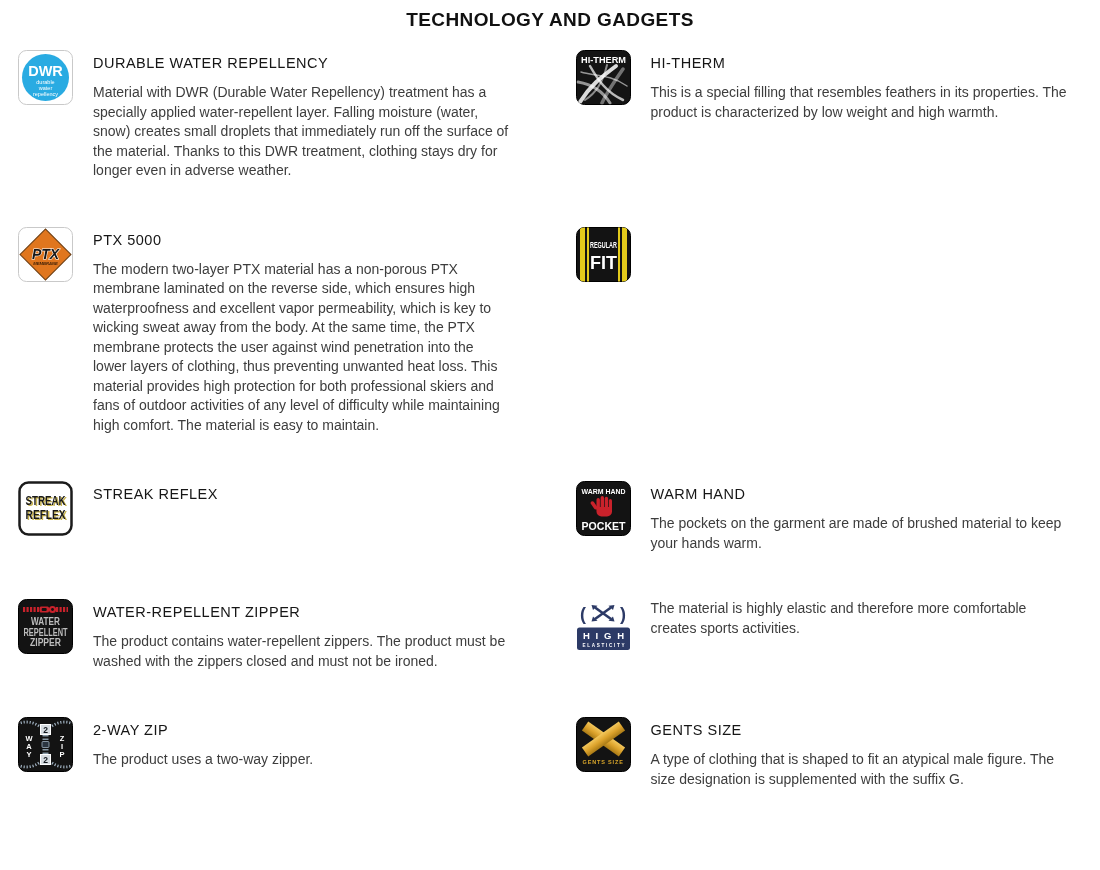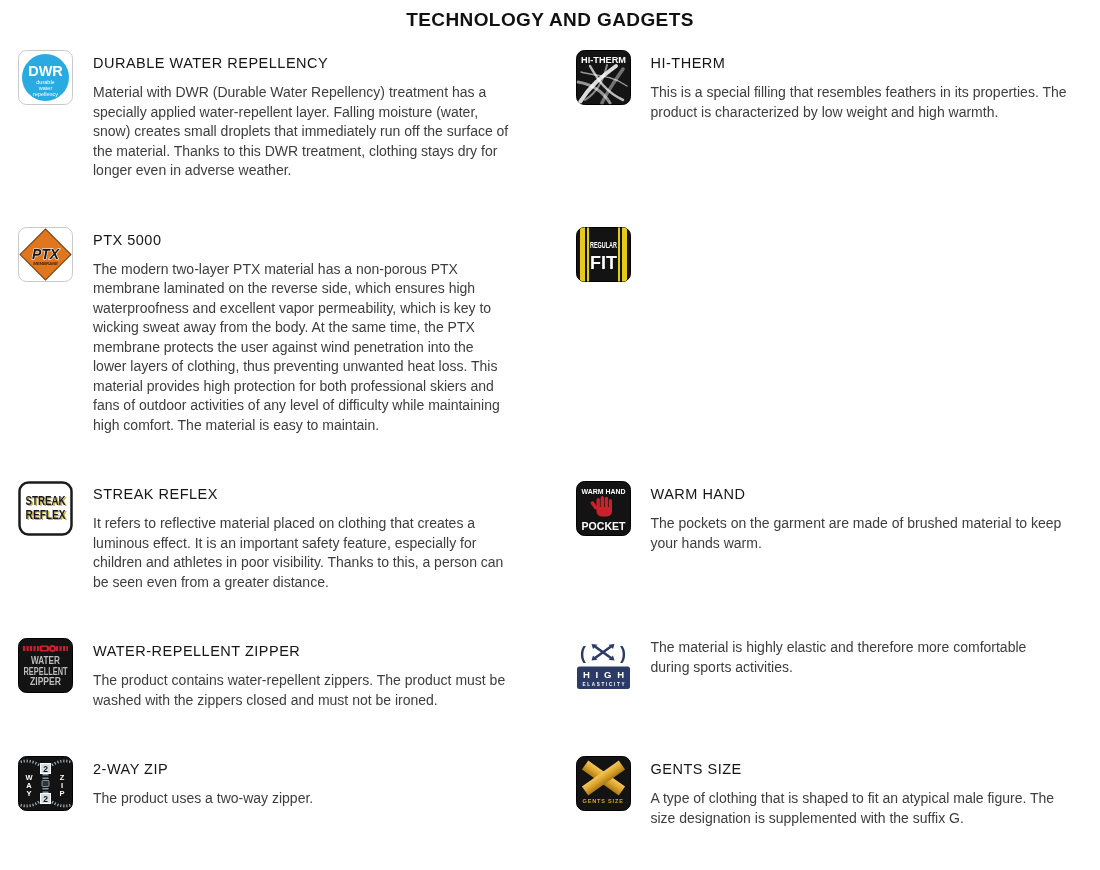--- a/index.html
+++ b/index.html
@@ -144,21 +144,20 @@
         <g font-size="13.5" font-weight="bold" text-anchor="middle">
           <text x="29" y="25.2" fill="#c8b44e" textLength="40" lengthAdjust="spacingAndGlyphs">STREAK</text>
           <text x="27.6" y="24" fill="#191919" textLength="40" lengthAdjust="spacingAndGlyphs">STREAK</text>
           <text x="29" y="39.2" fill="#c8b44e" textLength="40" lengthAdjust="spacingAndGlyphs">REFLEX</text>
           <text x="27.6" y="38" fill="#191919" textLength="40" lengthAdjust="spacingAndGlyphs">REFLEX</text>
         </g>
       </svg>
     </div>
     <div class="content">
       <h3>STREAK REFLEX</h3>
-      <p>It refers to reflective material placed on clothing that creates a luminous effect. It is an important safety feature, especially for children and athletes in poor visibility. Thanks to this, a person can be seen even from a greater distance.</p>
     </div>
   </div>
 
   <div class="feature">
     <div class="icon-box">
       <svg width="55" height="55" viewBox="0 0 55 55">
         <rect x="0.5" y="0.5" width="54" height="54" rx="8" fill="#131313" stroke="#000000"></rect>
         <text x="27.5" y="12.5" text-anchor="middle" font-size="8" font-weight="bold" fill="#ffffff" textLength="44" lengthAdjust="spacingAndGlyphs">WARM HAND</text>
         <g fill="#c9222b">
           <rect x="20.5" y="17" width="3.4" height="13" rx="1.7"></rect>
@@ -214,21 +213,21 @@
           <polygon points="38.5,6 32.5,6.8 37,11" fill="#2c3a66"></polygon>
           <polygon points="15.5,22.5 21.5,21.7 17,17.5" fill="#2c3a66"></polygon>
           <polygon points="38.5,22.5 32.5,21.7 37,17.5" fill="#2c3a66"></polygon>
         </g>
         <rect x="1" y="28.5" width="53" height="22.5" rx="2.5" fill="#2c3a66"></rect>
         <text x="27.5" y="40" text-anchor="middle" font-size="9.5" font-weight="bold" fill="#ffffff" textLength="41" lengthAdjust="spacing">H I G H</text>
         <text x="27.5" y="48" text-anchor="middle" font-size="4.6" font-weight="bold" fill="#ffffff" textLength="42" lengthAdjust="spacing">ELASTICITY</text>
       </svg>
     </div>
     <div class="content">
-      <p>The material is highly elastic and therefore more comfortable during sports activities.</p>
+      <p>The material is highly elastic and therefore more comfortable creates sports activities.</p>
     </div>
   </div>
 
   <div class="feature">
     <div class="icon-box">
       <svg width="55" height="55" viewBox="0 0 55 55">
         <defs>
             <clipPath id="clip2W">
               <rect x="0.5" y="0.5" width="54" height="54" rx="8"></rect>
             </clipPath>

